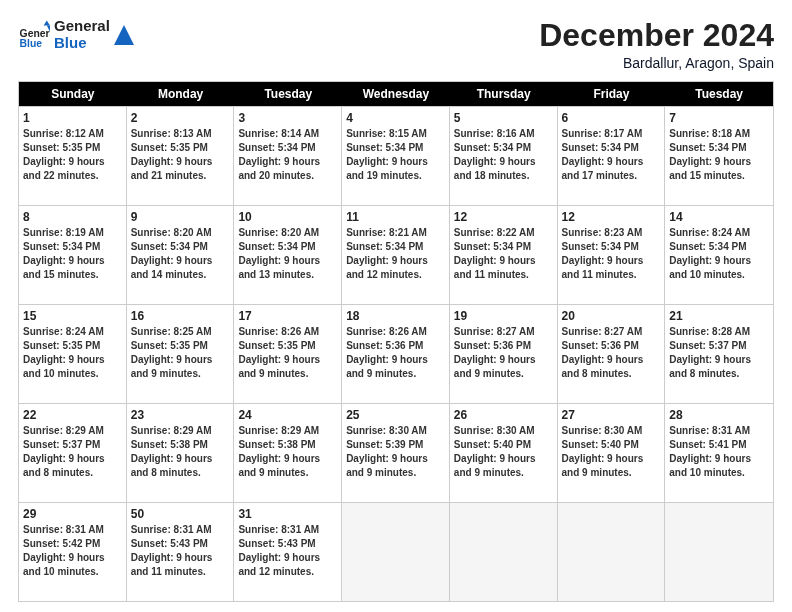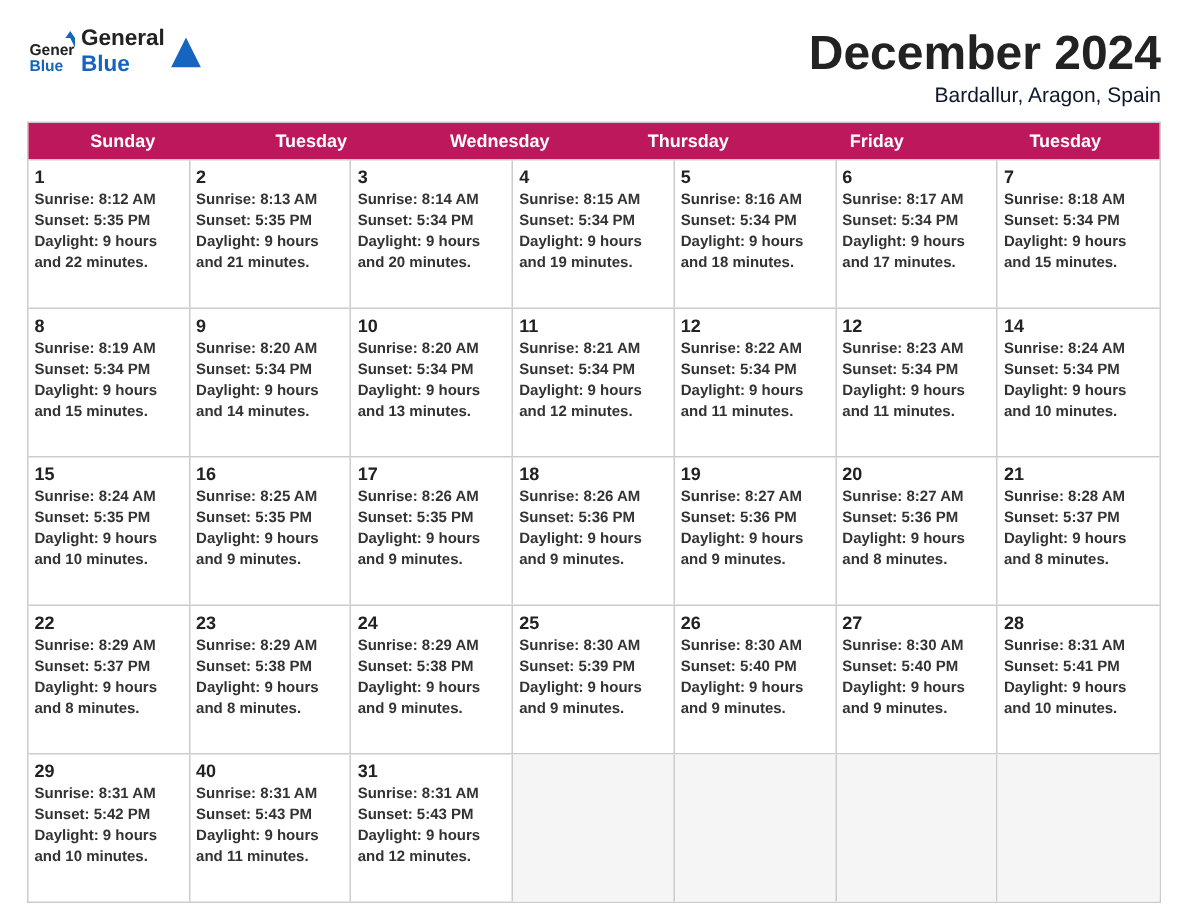--- a/index.html
+++ b/index.html
@@ -47,22 +47,22 @@
       margin-top: 2px;
     }
     .calendar {
       flex: 1;
       display: flex;
       flex-direction: column;
       border: 1px solid #ccc;
     }
     .cal-header {
       display: grid;
-      grid-template-columns: repeat(6, 1fr);
-      background: #be185d;
+      grid-template-columns: repeat(7, 1fr);
+      background: #000000;
     }
     .cal-header-cell {
       color: #fff;
       font-size: 12px;
       font-weight: bold;
       text-align: center;
       padding: 5px 2px;
     }
     .cal-body {
       flex: 1;
@@ -126,20 +126,21 @@
     </div>
     <div class="title-block">
       <div class="month-title">December 2024</div>
       <div class="location">Bardallur, Aragon, Spain</div>
     </div>
   </div>
 
   <div class="calendar">
     <div class="cal-header" id="cal-header">
         <div class="cal-header-cell">Sunday</div>
+        <div class="cal-header-cell">Monday</div>
         <div class="cal-header-cell">Tuesday</div>
         <div class="cal-header-cell">Wednesday</div>
         <div class="cal-header-cell">Thursday</div>
         <div class="cal-header-cell">Friday</div>
         <div class="cal-header-cell">Tuesday</div>
       </div>
     <div class="cal-body" id="cal-body">
         <div class="cal-row">
           <div class="cal-cell"><span class="day-num">1</span><span class="cell-text">Sunrise: 8:12 AM<br>Sunset: 5:35 PM<br>Daylight: 9 hours and 22 minutes.</span></div>
           <div class="cal-cell"><span class="day-num">2</span><span class="cell-text">Sunrise: 8:13 AM<br>Sunset: 5:35 PM<br>Daylight: 9 hours and 21 minutes.</span></div>
@@ -171,21 +172,21 @@
           <div class="cal-cell"><span class="day-num">22</span><span class="cell-text">Sunrise: 8:29 AM<br>Sunset: 5:37 PM<br>Daylight: 9 hours and 8 minutes.</span></div>
           <div class="cal-cell"><span class="day-num">23</span><span class="cell-text">Sunrise: 8:29 AM<br>Sunset: 5:38 PM<br>Daylight: 9 hours and 8 minutes.</span></div>
           <div class="cal-cell"><span class="day-num">24</span><span class="cell-text">Sunrise: 8:29 AM<br>Sunset: 5:38 PM<br>Daylight: 9 hours and 9 minutes.</span></div>
           <div class="cal-cell"><span class="day-num">25</span><span class="cell-text">Sunrise: 8:30 AM<br>Sunset: 5:39 PM<br>Daylight: 9 hours and 9 minutes.</span></div>
           <div class="cal-cell"><span class="day-num">26</span><span class="cell-text">Sunrise: 8:30 AM<br>Sunset: 5:40 PM<br>Daylight: 9 hours and 9 minutes.</span></div>
           <div class="cal-cell"><span class="day-num">27</span><span class="cell-text">Sunrise: 8:30 AM<br>Sunset: 5:40 PM<br>Daylight: 9 hours and 9 minutes.</span></div>
           <div class="cal-cell"><span class="day-num">28</span><span class="cell-text">Sunrise: 8:31 AM<br>Sunset: 5:41 PM<br>Daylight: 9 hours and 10 minutes.</span></div>
         </div>
         <div class="cal-row">
           <div class="cal-cell"><span class="day-num">29</span><span class="cell-text">Sunrise: 8:31 AM<br>Sunset: 5:42 PM<br>Daylight: 9 hours and 10 minutes.</span></div>
-          <div class="cal-cell"><span class="day-num">40</span><span class="cell-text">Sunrise: 8:31 AM<br>Sunset: 5:43 PM<br>Daylight: 9 hours and 11 minutes.</span></div>
+          <div class="cal-cell"><span class="day-num">50</span><span class="cell-text">Sunrise: 8:31 AM<br>Sunset: 5:43 PM<br>Daylight: 9 hours and 11 minutes.</span></div>
           <div class="cal-cell"><span class="day-num">31</span><span class="cell-text">Sunrise: 8:31 AM<br>Sunset: 5:43 PM<br>Daylight: 9 hours and 12 minutes.</span></div>
           <div class="cal-cell empty"></div>
           <div class="cal-cell empty"></div>
           <div class="cal-cell empty"></div>
           <div class="cal-cell empty"></div>
         </div>
       </div>
   </div>
 </div>
 

